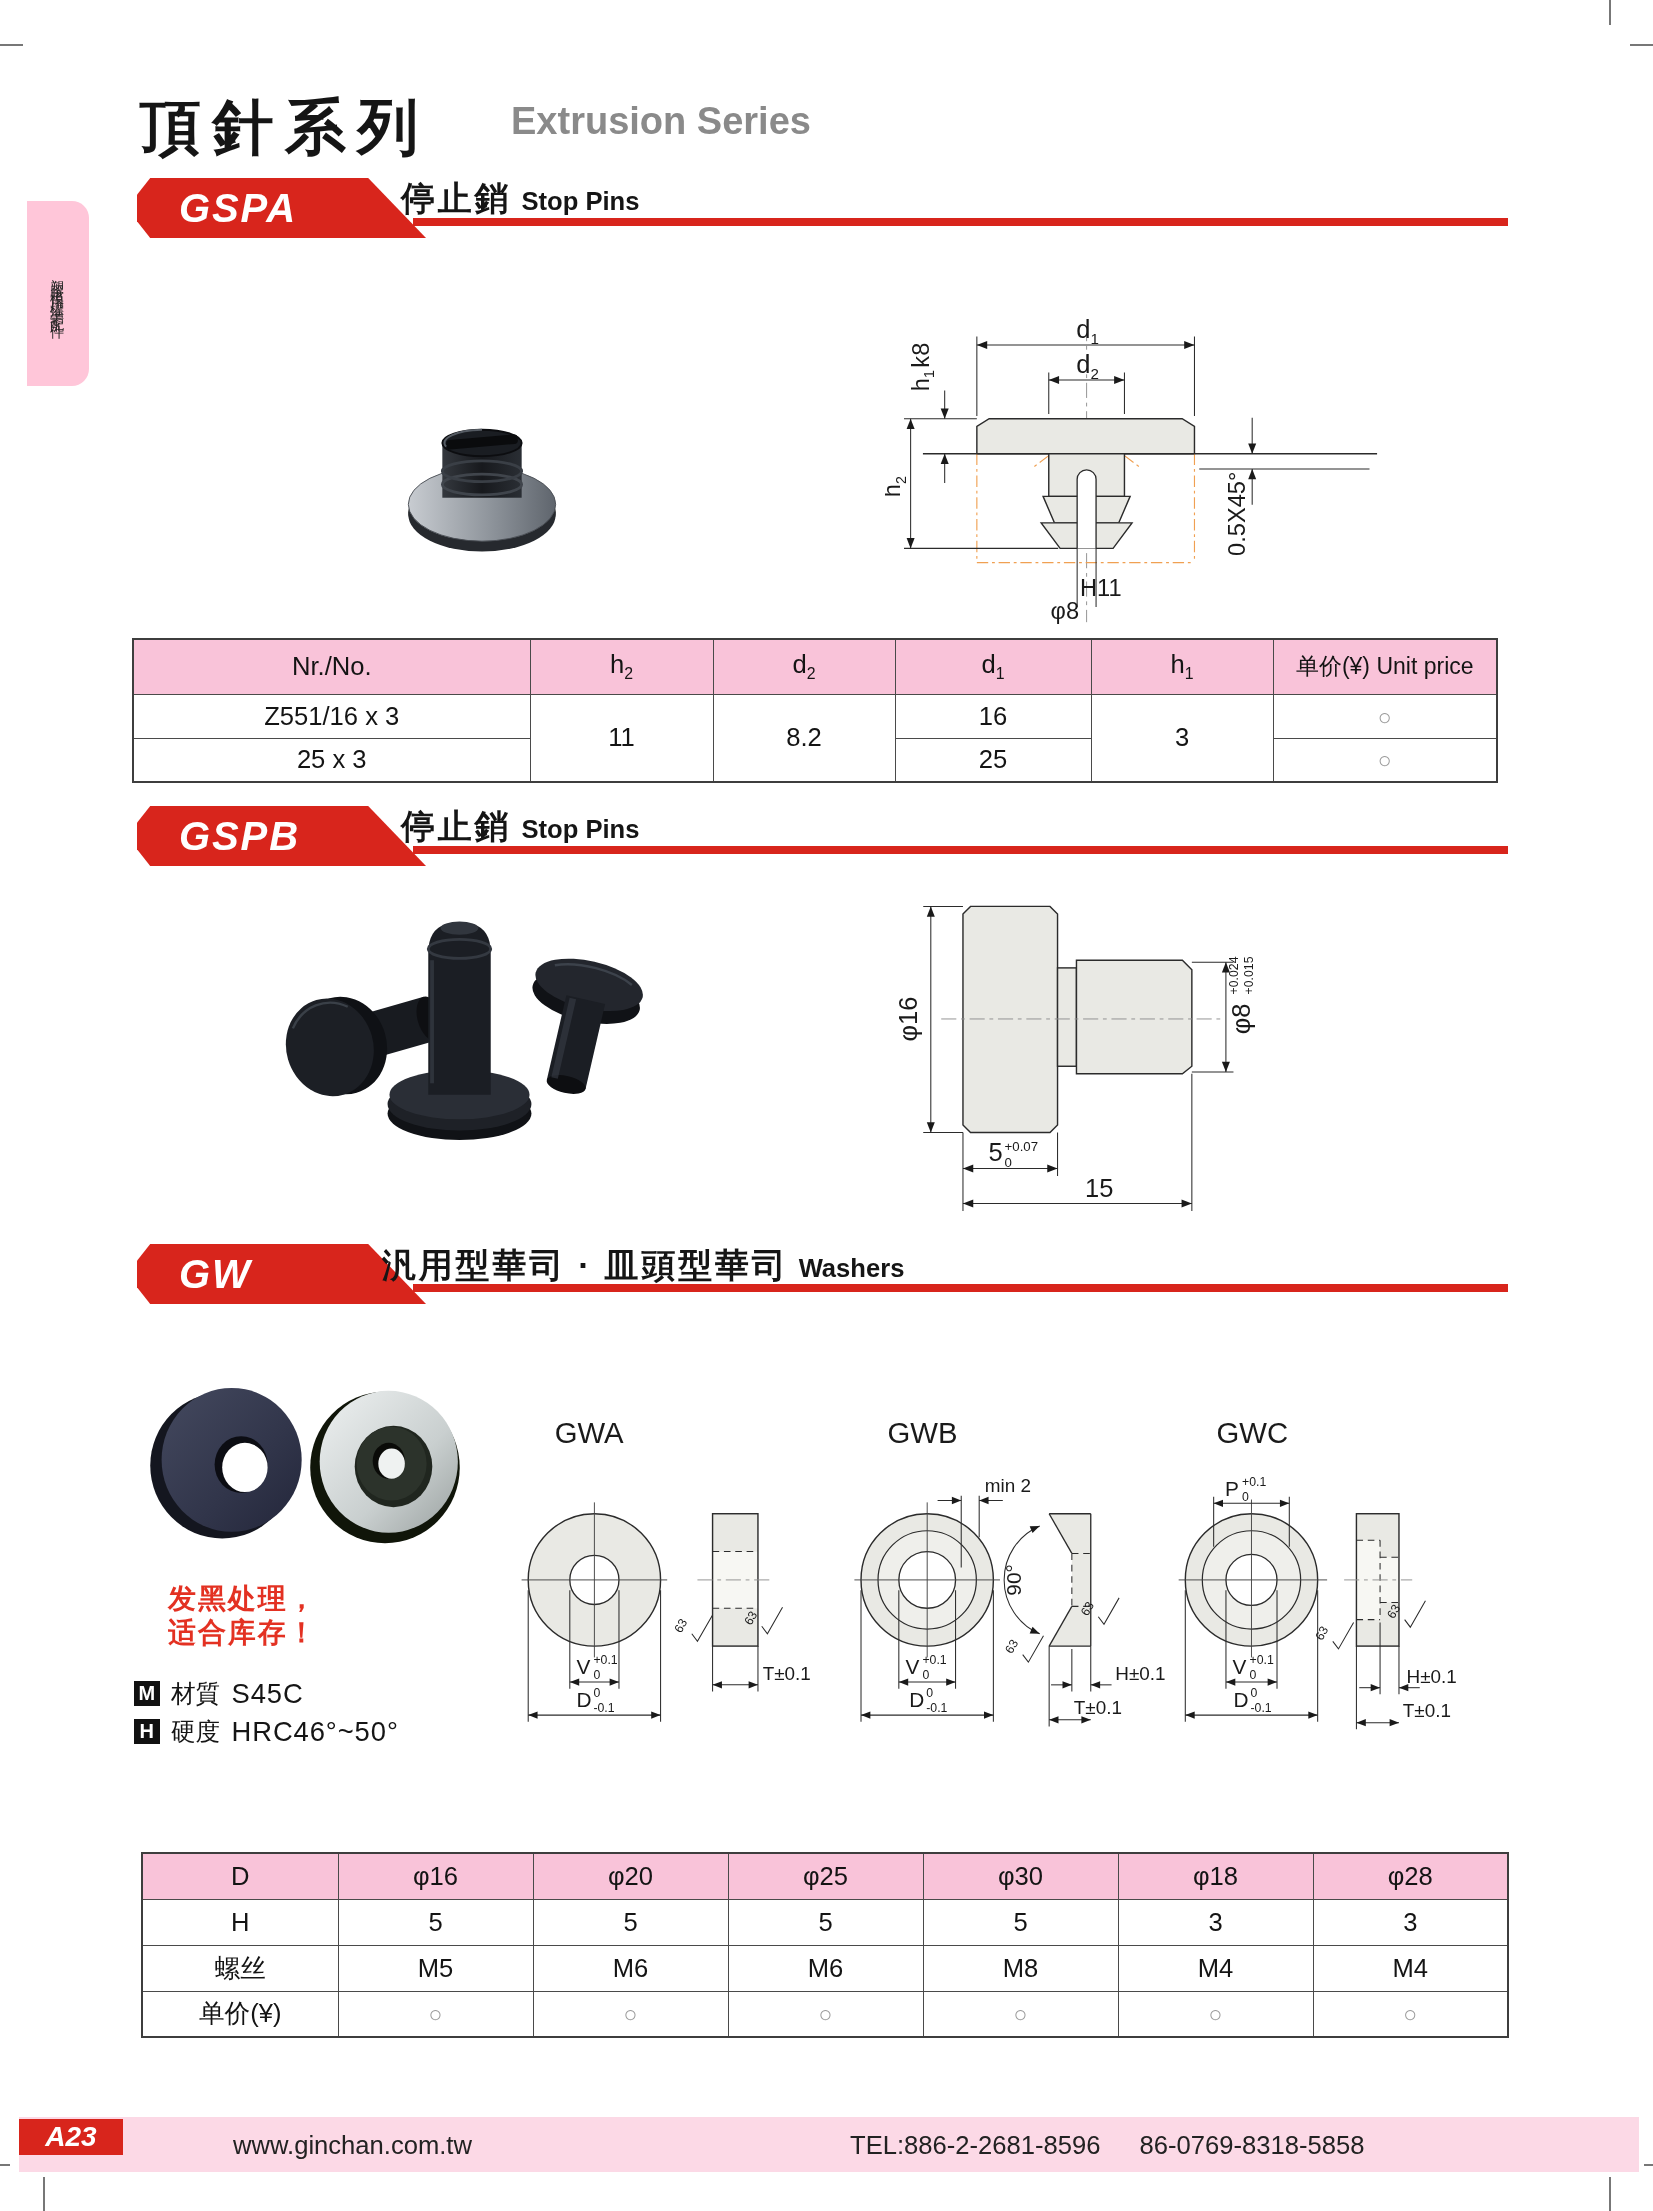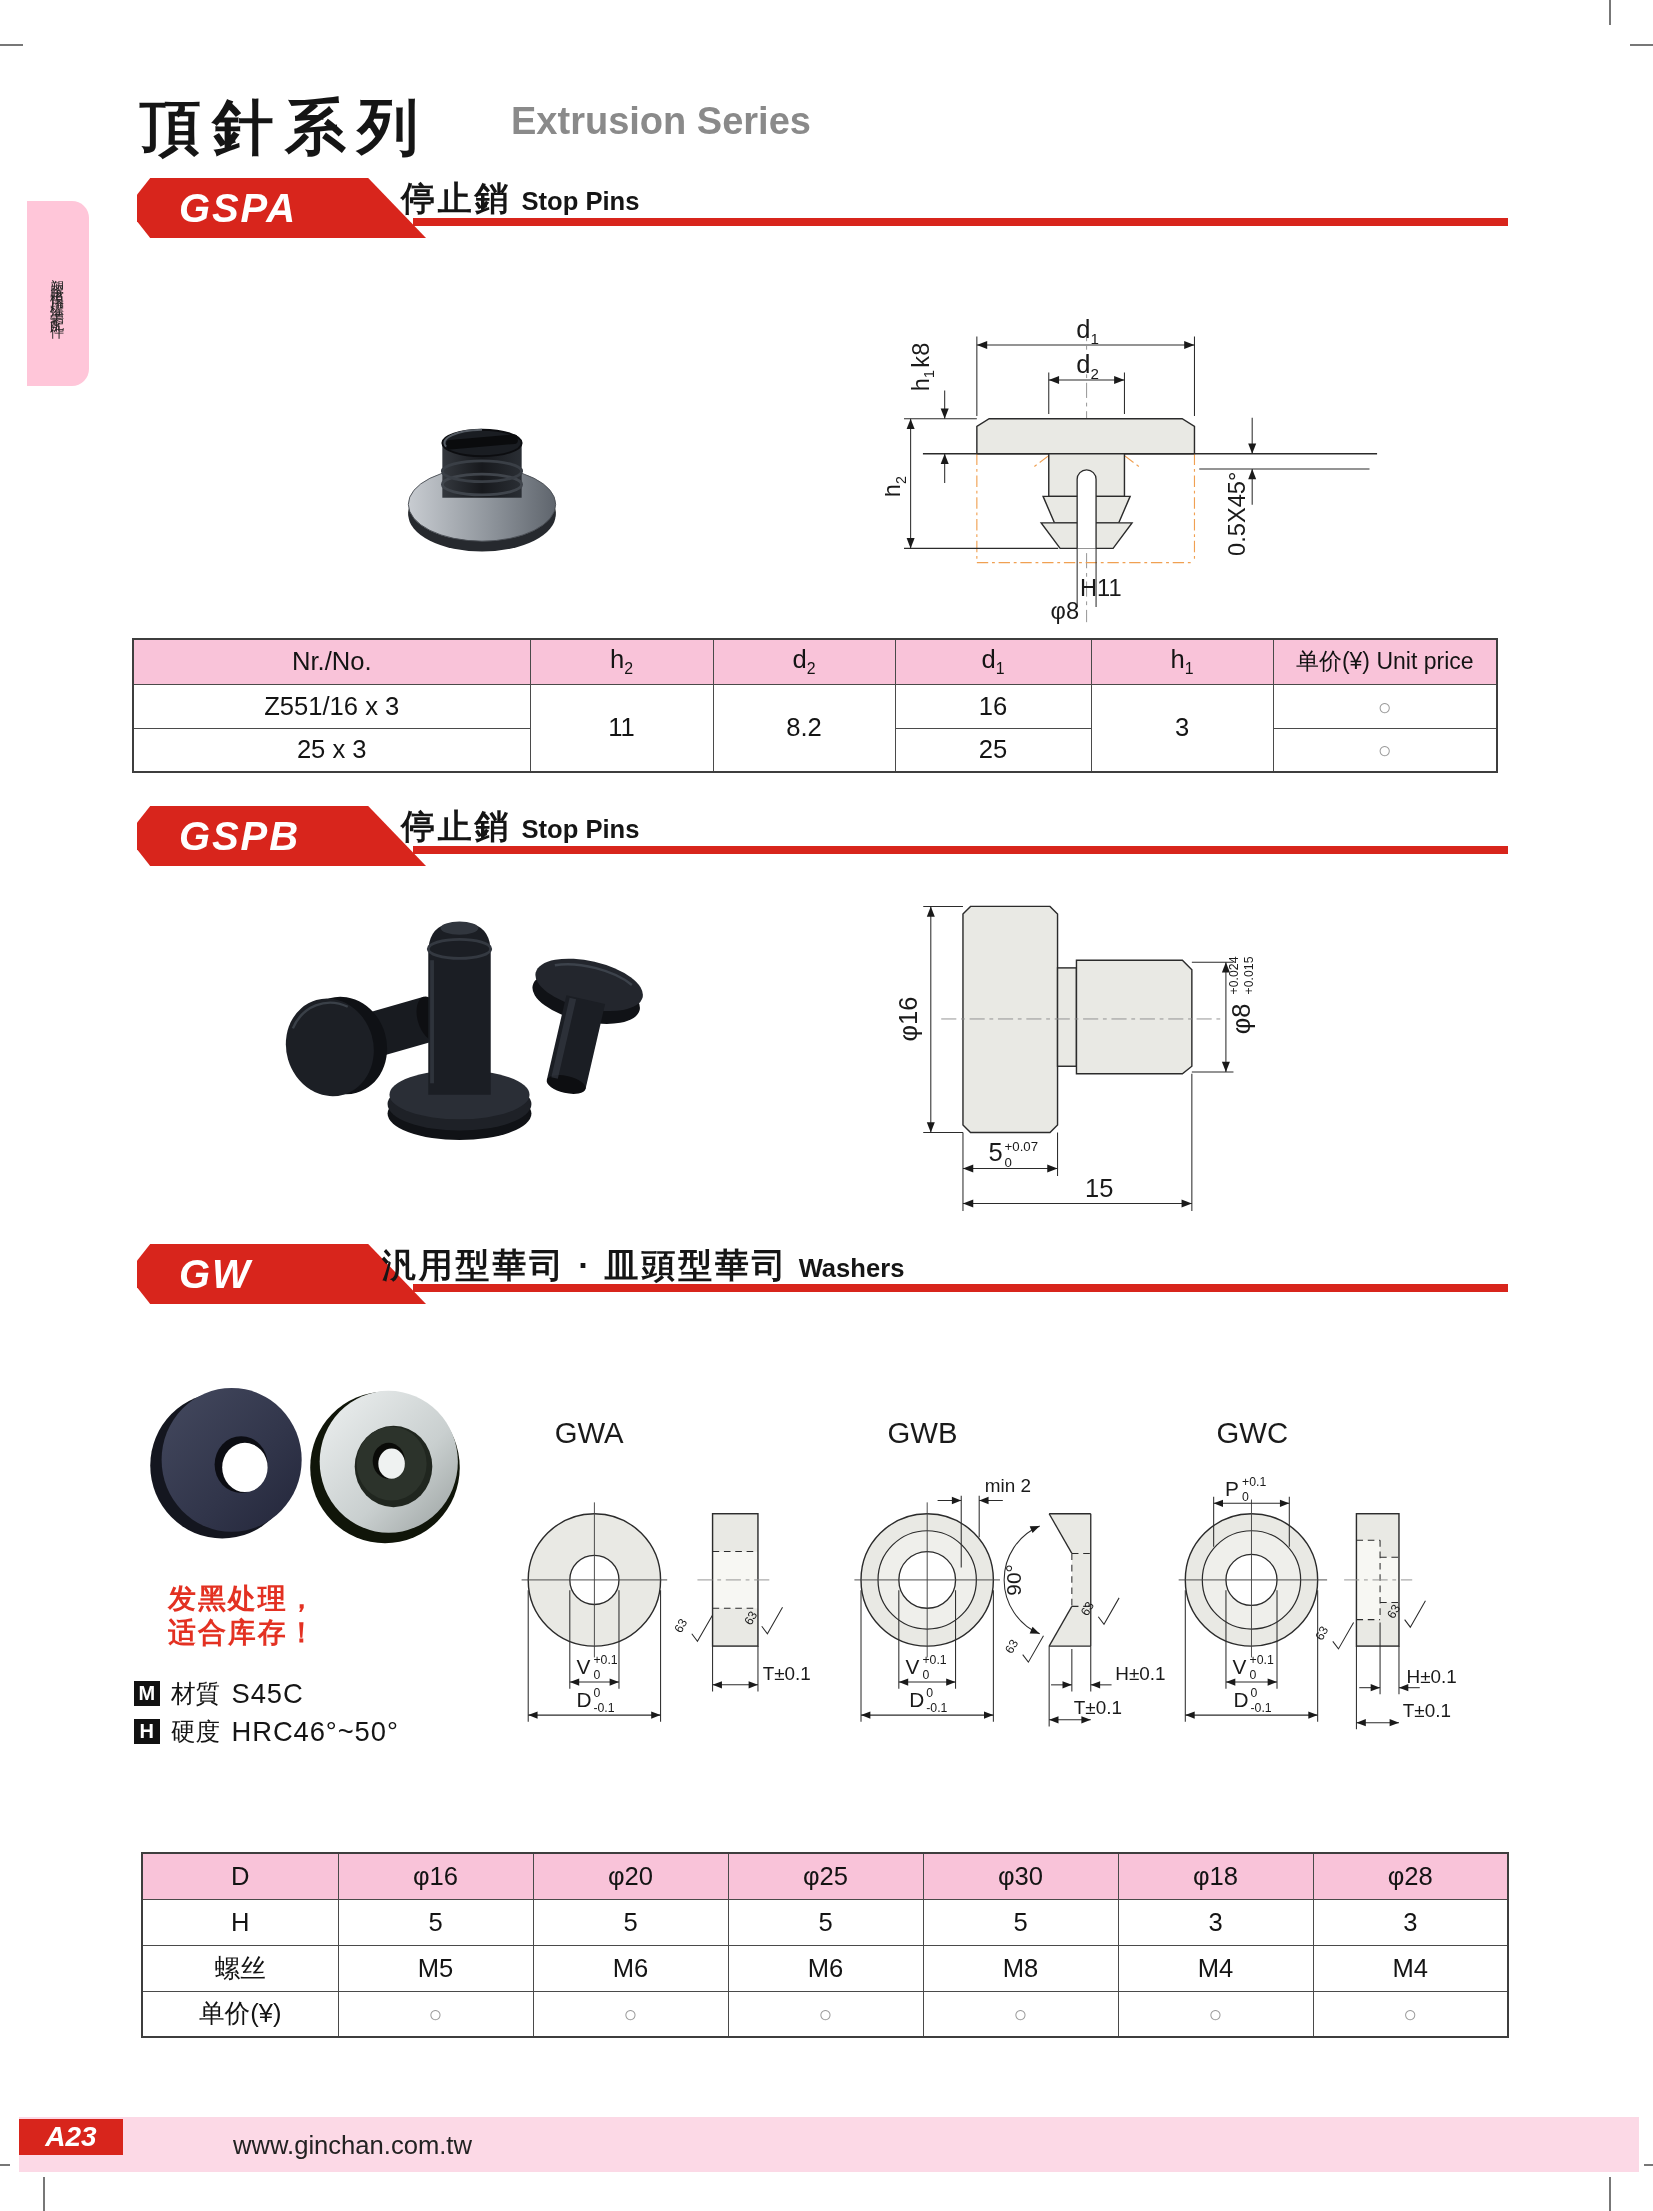--- a/index.html
+++ b/index.html
@@ -176,21 +176,21 @@
   <table style="left:132px;top:638px;width:1364px;height:135px;">
     <colgroup>
         <col style="width:397px">
         <col style="width:183px">
         <col style="width:182px">
         <col style="width:196px">
         <col style="width:182px">
         <col style="width:224px">
       </colgroup>
     <tbody>
-        <tr style="height:45px;">
+        <tr style="height:55px;">
       <td class="pink"><span>Nr./No.</span></td>
       <td class="pink"><span>h</span><sub>2</sub></td>
       <td class="pink"><span>d</span><sub>2</sub></td>
       <td class="pink"><span>d</span><sub>1</sub></td>
       <td class="pink"><span>h</span><sub>1</sub></td>
       <td class="pink" style="font-size:23px;"><span>单价(¥) Unit price</span></td>
     </tr>
     <tr style="height:44px;">
       <td>Z551/16 x 3</td>
       <td rowspan="2">11</td>
@@ -560,15 +560,19 @@
       <td><span class="circ">○</span></td>
     </tr>
   </tbody>
     </table>
 
   <div class="abs footer-bar" style="left:19px;top:2117px;width:1620px;height:55px;"></div>
   <div class="abs footer-red" style="left:19px;top:2119px;width:104px;height:36px;">
     <span>A23</span>
   </div>
   <div class="abs footer-web" style="left:233px;top:2131px;">www.ginchan.com.tw</div>
+  <div class="abs footer-tel" style="left:850px;top:2131px;">
+    <span>TEL:886-2-2681-8596</span>
+    <span style="margin-left:32px;">86-0769-8318-5858</span>
+  </div>
 
 </div>
 
 
 </body></html>

